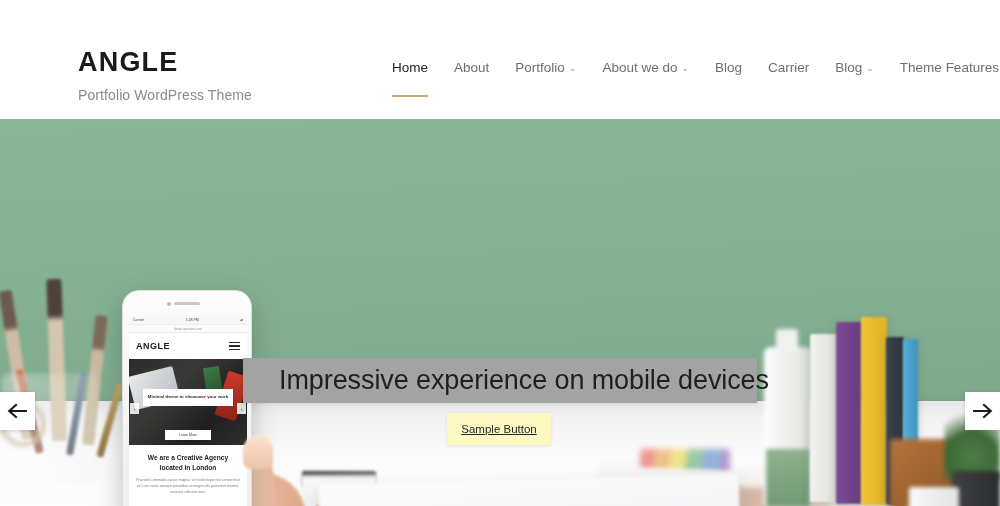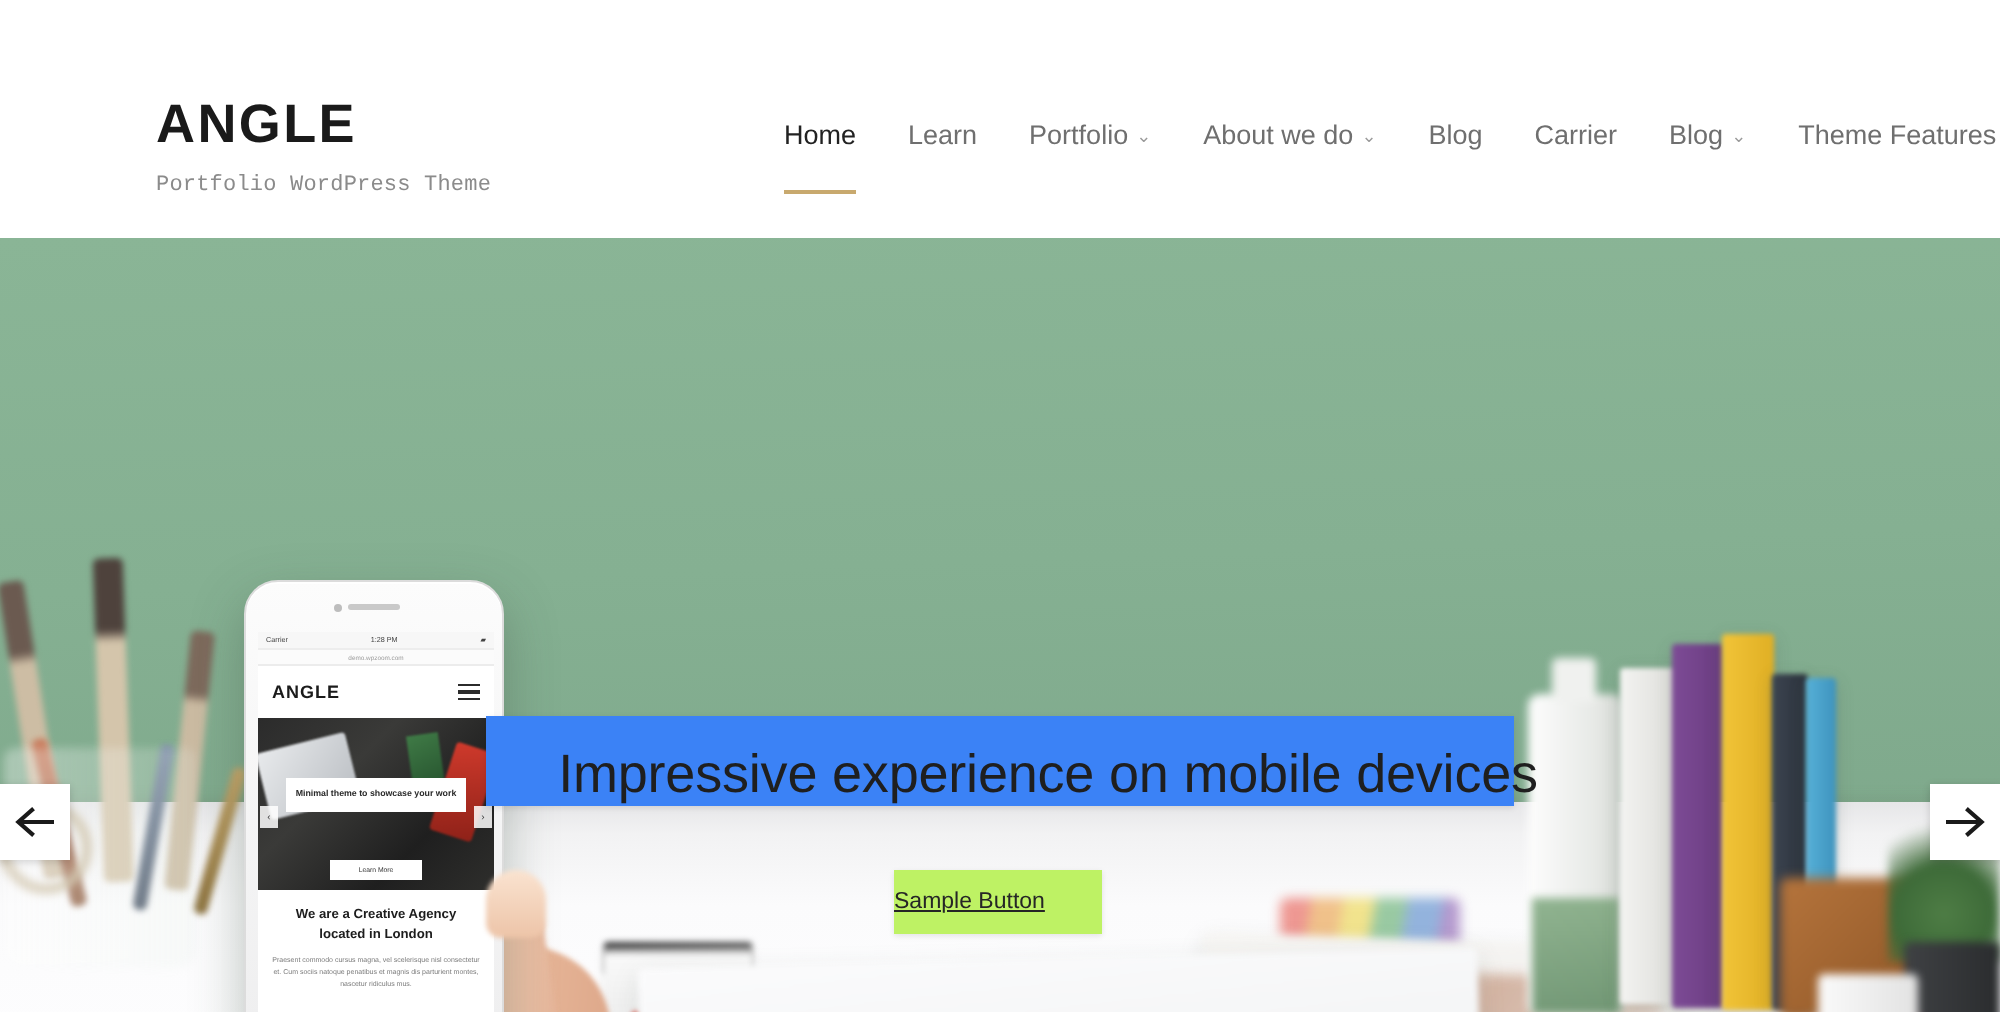--- a/index.html
+++ b/index.html
@@ -15,21 +15,21 @@
     position:absolute; top:0; left:0; width:1000px; height:95px;
     background:#ffffff;
     display:flex; align-items:flex-start;
   }
   .brand{ position:absolute; left:78px; top:24px; }
   .brand-title{
     font-size:27px; font-weight:bold; letter-spacing:1.2px;
     color:#1a1a1a; line-height:1.1;
   }
   .brand-tagline{
-    margin-top:9px; font-size:11px; color:#8b8b8b; letter-spacing:.1px;font-family:Liberation Mono, monospace;
+    margin-top:9px; font-size:14px; color:#8b8b8b; letter-spacing:.1px;
   }
 
   .main-nav{
     position:absolute; left:392px; top:36px;
     display:flex; align-items:flex-start; gap:0;
   }
   .nav-item{
     position:relative;
     font-size:13.5px; color:#6f6f6f; white-space:nowrap;
     padding:0 0 22px 0; margin-right:26px;
@@ -294,30 +294,30 @@
     line-height:1.45;
   }
   .ph-p{
     margin-top:5px; font-size:3.5px; color:#7c7c7c; text-align:center;
     line-height:1.75;
   }
 
   
   .hero-title-box{
     position:absolute; left:243px; top:239px; width:514px; height:45px;
-    background:#3b82f6; display:flex; align-items:flex-end; justify-content:center;
+    background:#a3a3a3; display:flex; align-items:center; justify-content:center;
     box-shadow:0 1px 3px rgba(0,0,0,.10);
     padding-left:48px;
   }
   .hero-title{
     font-size:27px; color:#1f1f1f; letter-spacing:-.1px; white-space:nowrap;
   }
   .hero-btn{
-    position:absolute; left:447px; top:316px; width:104px; height:32px;
-    background:#bef264; display:flex; align-items:center; 
+    position:absolute; left:447px; top:294px; width:104px; height:32px;
+    background:#fef9c3; display:flex; align-items:center; justify-content:center;
     box-shadow:0 1px 3px rgba(0,0,0,.10); cursor:pointer;
   }
   .hero-btn span{
     font-size:11.5px; color:#262626; text-decoration:underline;
   }
 
   
   .slider-arrow{
     position:absolute; top:273px; width:36px; height:38px;
     background:#ffffff; display:flex; align-items:center; justify-content:center;
@@ -346,21 +346,21 @@
     </div>
 
     <nav class="main-nav">
 
       <div class="nav-item active">
         <span>Home</span>
         <span class="nav-underline"></span>
       </div>
 
       <div class="nav-item">
-        <span>Learn</span>
+        <span>About</span>
       </div>
 
       <div class="nav-item">
         <span>Portfolio</span>
         <span class="caret">⌄</span>
       </div>
 
       <div class="nav-item">
         <span>About we do</span>
         <span class="caret">⌄</span>

